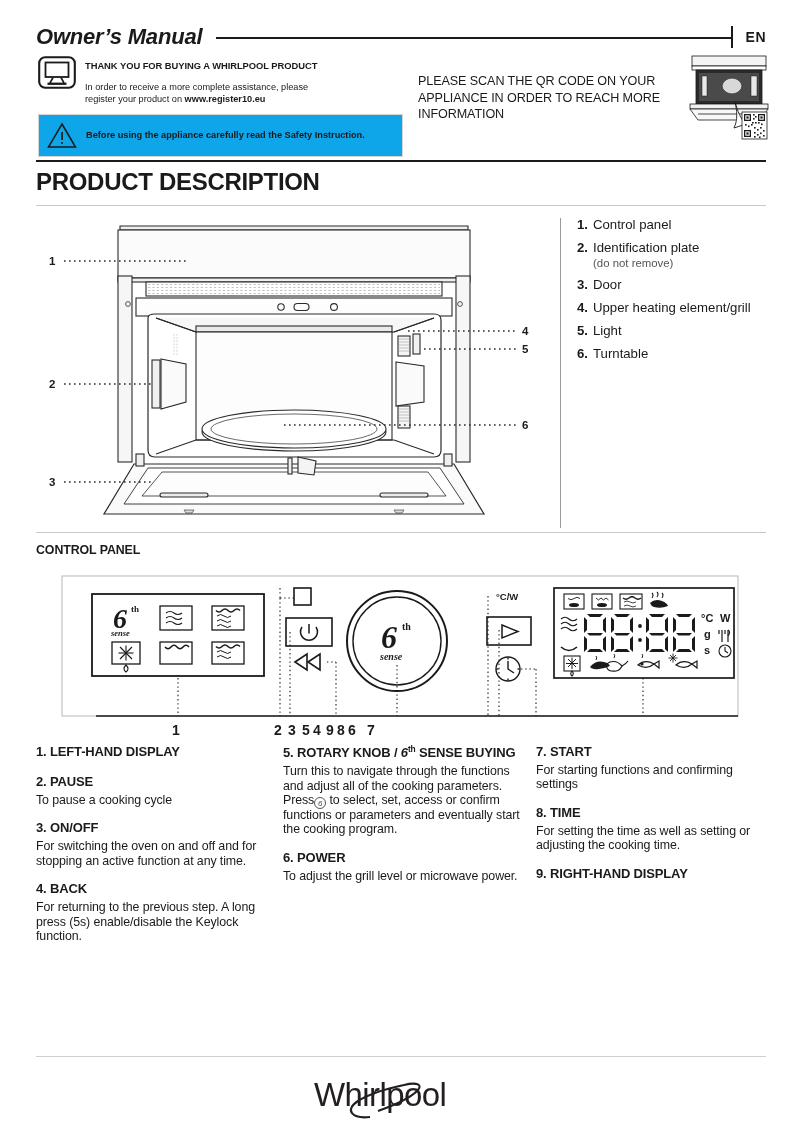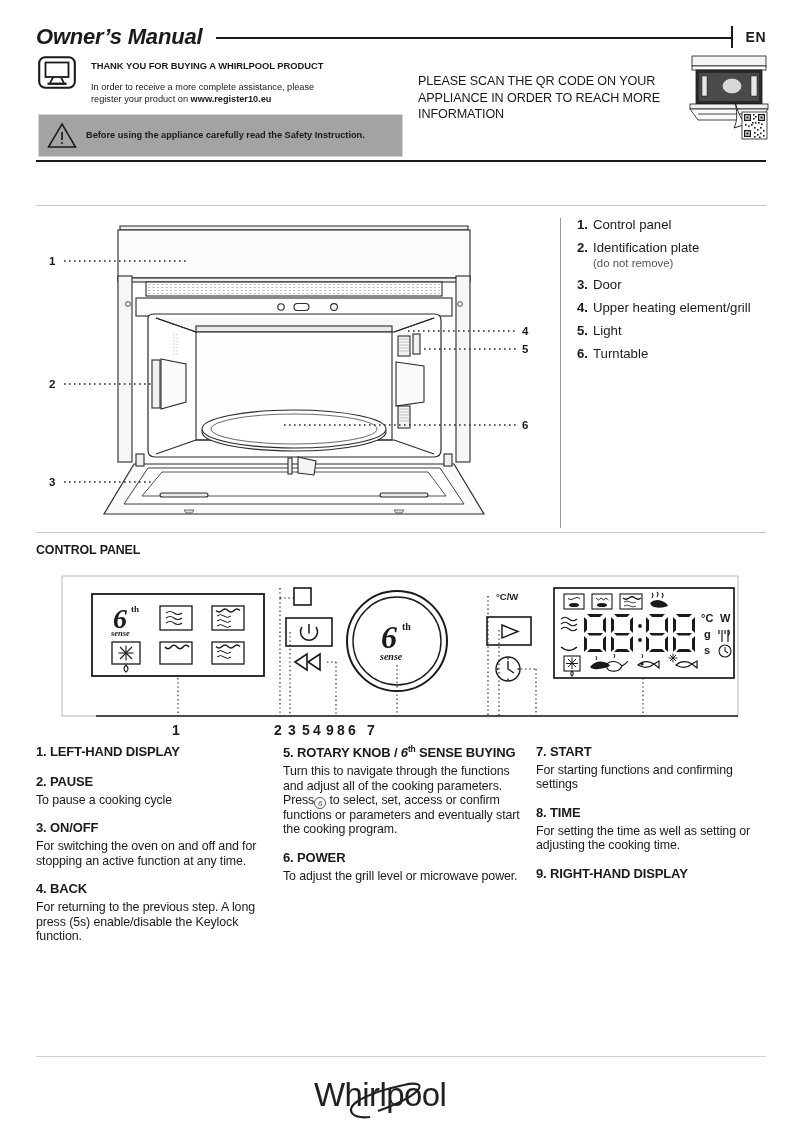--- a/index.html
+++ b/index.html
@@ -30,33 +30,33 @@
   .hdr-tick {
     width: 0; height: 22px; border-left: 2.2px solid #1a1a1a;
   }
   .lang-code {
     font-size: 14px; font-weight: bold; letter-spacing: 0.5px;
     margin-left: 13px; white-space: nowrap;
   }
 
   
   .thanks-wrap { position: absolute; left: 38px; top: 54px; width: 365px; }
-  .thanks-row { display: flex; align-items: flex-start; gap: 15px; }
+  .thanks-row { display: flex; align-items: flex-start; gap: 9px; }
   .monitor-icon { width: 38px; height: 33px; flex: 0 0 38px; margin-top: 2px; }
   .thanks-text { padding-top: 1px; }
   .thanks-title {
     font-size: 9.4px; font-weight: bold; line-height: 1.25; letter-spacing: -0.05px;
   }
   .thanks-body {
     font-size: 9.2px; line-height: 1.33; margin-top: 8px;
   }
   .thanks-body b { font-weight: bold; }
 
   .safety-box {
-    margin-top: 9px; background: #a3a3a3; border: 1.6px solid #d5d5d5;
+    margin-top: 9px; background: #0ea5e9; border: 1.6px solid #d5d5d5;
     padding: 7px 8px 8px 8px; display: flex; align-items: center; gap: 9px;
     width: 365px; min-height: 38px;
   }
   .warn-icon { width: 30px; height: 26px; flex: 0 0 30px; }
   .safety-text { font-size: 9.2px; font-weight: bold; line-height: 1.28; }
 
   
   .qr-text {
     position: absolute; left: 418px; top: 73px; width: 250px;
     font-size: 12.6px; font-weight: normal; line-height: 1.33; letter-spacing: -0.1px;
@@ -218,20 +218,21 @@
             <rect x="72" y="82.5" width="1.6" height="1.6"></rect>
             <rect x="75" y="85" width="1.6" height="1.6"></rect>
           <rect x="66" y="86" width="1.6" height="1.6"></rect>
             <rect x="71" y="86.5" width="1.6" height="1.6"></rect>
         </g>
       </g>
     </svg>
   </div>
 
   <div class="rule-thick" style="top:160px"></div>
+  <div class="sec-title" style="top:168px">PRODUCT DESCRIPTION</div>
   <div class="rule-thin" style="top:205px"></div>
 
   <div class="diagram-area">
     <svg class="diagram-svg" viewBox="0 0 520 320" width="520" height="320">
       <g fill="none" stroke="#2a2a2a" stroke-width="1.1">
 
         <path d="M84 12 L432 12 L432 16 L84 16 Z" fill="#efefef"></path>
         <rect x="82" y="16" width="352" height="48" fill="#fbfbfb"></rect>
         <rect x="82" y="64" width="352" height="4" fill="#f0f0f0"></rect>
 

